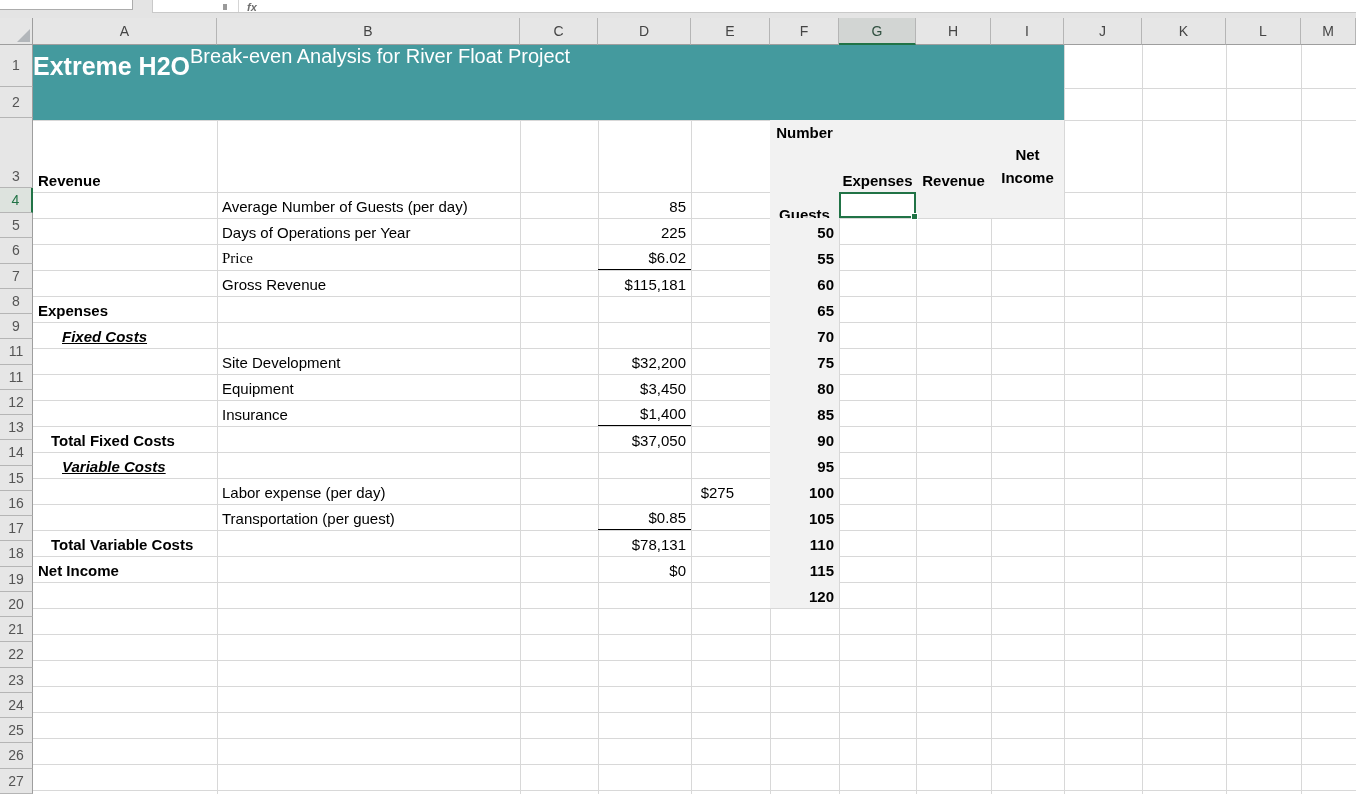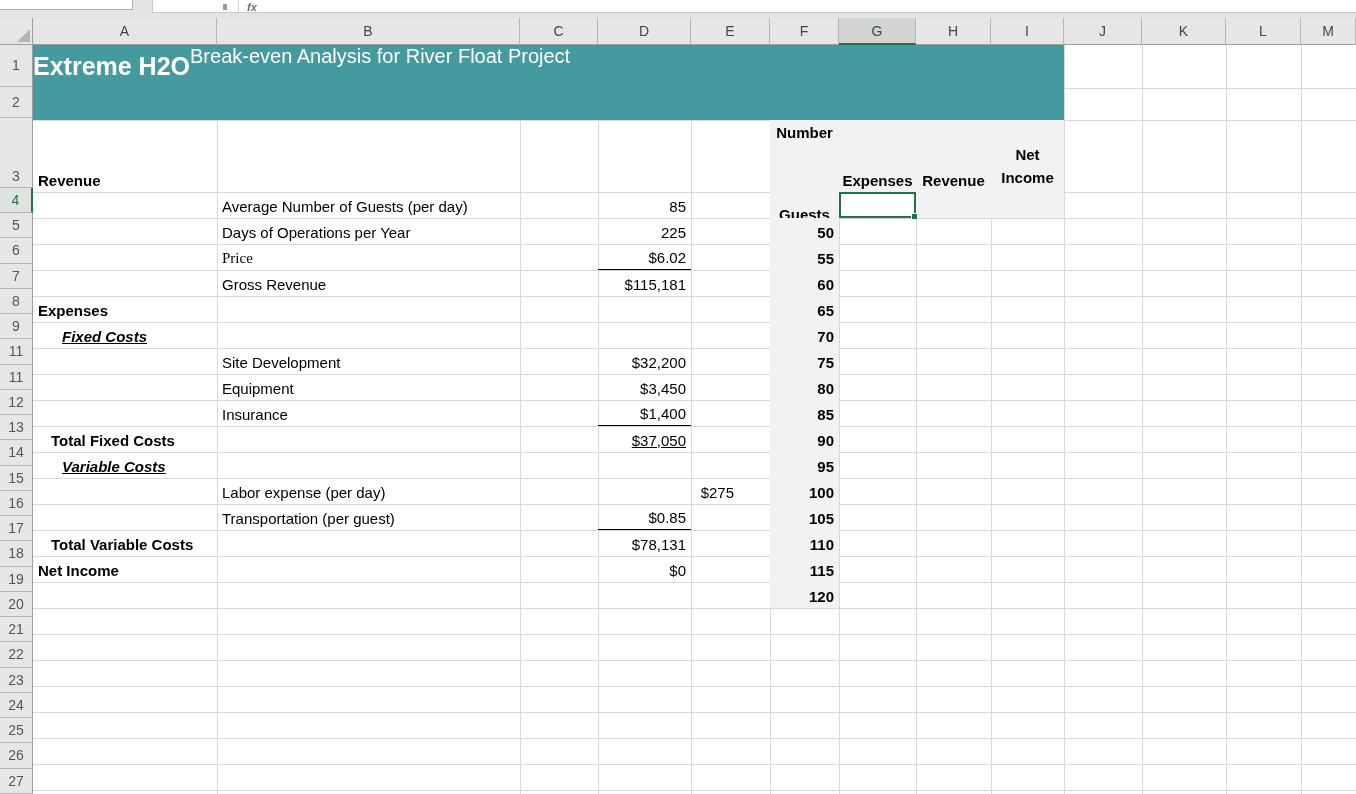--- a/index.html
+++ b/index.html
@@ -204,21 +204,21 @@
   <div class="cell val" style="top:270px;">$115,181</div>
   <div class="cell b" style="left:33px;top:296px;width:184px;">Expenses</div>
   <div class="cell" style="left:217px;top:348px;width:303px;">Site Development</div>
   <div class="cell b iu ind2" style="left:33px;top:322px;width:184px;">Fixed Costs</div>
   <div class="cell val" style="top:348px;">$32,200</div>
   <div class="cell" style="left:217px;top:374px;width:303px;">Equipment</div>
   <div class="cell val" style="top:374px;">$3,450</div>
   <div class="cell" style="left:217px;top:400px;width:303px;">Insurance</div>
   <div class="cell val uline" style="top:400px;">$1,400</div>
   <div class="cell b ind1" style="left:33px;top:426px;width:184px;">Total Fixed Costs</div>
-  <div class="cell val" style="top:426px;text-decoration:underline;">$37,050</div>
+  <div class="cell val" style="top:426px;">$37,050</div>
   <div class="cell b iu ind2" style="left:33px;top:452px;width:184px;">Variable Costs</div>
   <div class="cell" style="left:217px;top:478px;width:303px;">Labor expense (per day)</div>
   <div class="cell val" style="top:478px;margin-left:48px;">$275</div>
   <div class="cell" style="left:217px;top:504px;width:303px;">Transportation (per guest)</div>
   <div class="cell val uline" style="top:504px;">$0.85</div>
   <div class="cell b ind1" style="left:33px;top:530px;width:184px;">Total Variable Costs</div>
   <div class="cell val" style="top:530px;">$78,131</div>
   <div class="cell b" style="left:33px;top:556px;width:184px;">Net Income</div>
   <div class="cell val" style="top:556px;">$0</div>
 

